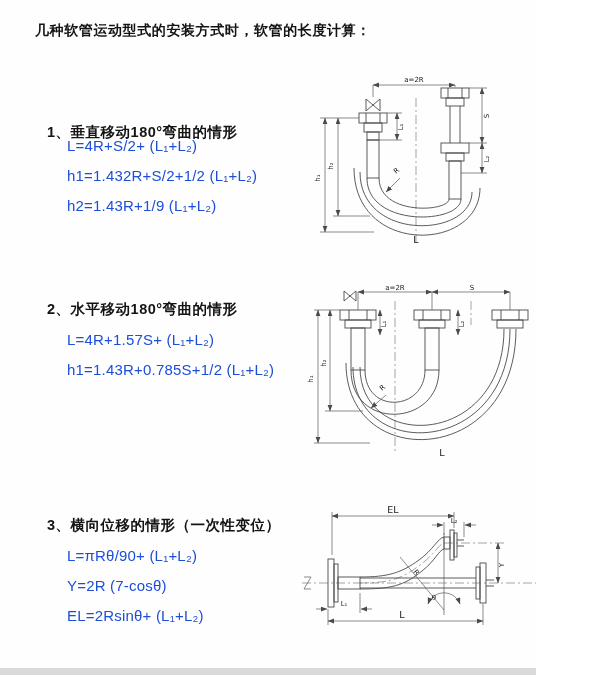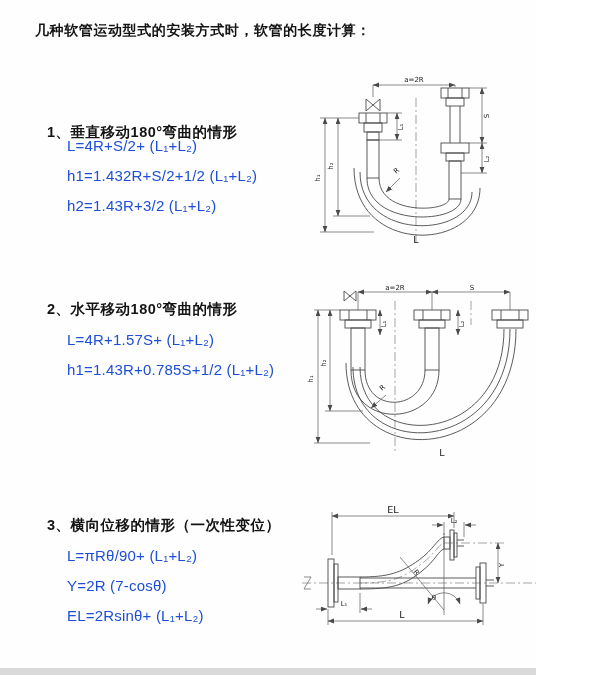--- a/index.html
+++ b/index.html
@@ -24,21 +24,21 @@
 </head>
 <body>
 
 <div class="page">
 
   <div class="title abs" style="left:35px;top:22px;">几种软管运动型式的安装方式时，软管的长度计算：</div>
 
   <div class="heading abs" style="left:47px;top:106px;margin-top:17px;">1、垂直移动180°弯曲的情形</div>
   <div class="formula abs" style="left:67px;top:137px;">L=4R+S/2+ (L₁+L₂)</div>
   <div class="formula abs" style="left:67px;top:167px;">h1=1.432R+S/2+1/2 (L₁+L₂)</div>
-  <div class="formula abs" style="left:67px;top:197px;">h2=1.43R+3/2 (L₁+L₂)</div>
+  <div class="formula abs" style="left:67px;top:197px;">h2=1.43R+1/9 (L₁+L₂)</div>
 
   <svg style="left:312px;top:70px;" width="290" height="184" viewBox="0 0 290 184">
     <defs>
       <marker id="ar" markerWidth="7" markerHeight="6" refX="6.3" refY="2.5" orient="auto-start-reverse" markerUnits="userSpaceOnUse">
         <path d="M0,0 L6.5,2.5 L0,5 Z" fill="#4a4a4a"></path>
       </marker>
       <pattern id="hx" width="4" height="4" patternUnits="userSpaceOnUse">
         <path d="M0,0 L4,4 M4,0 L0,4" stroke="#8a8a8a" stroke-width="0.5"></path>
       </pattern>
     </defs>

